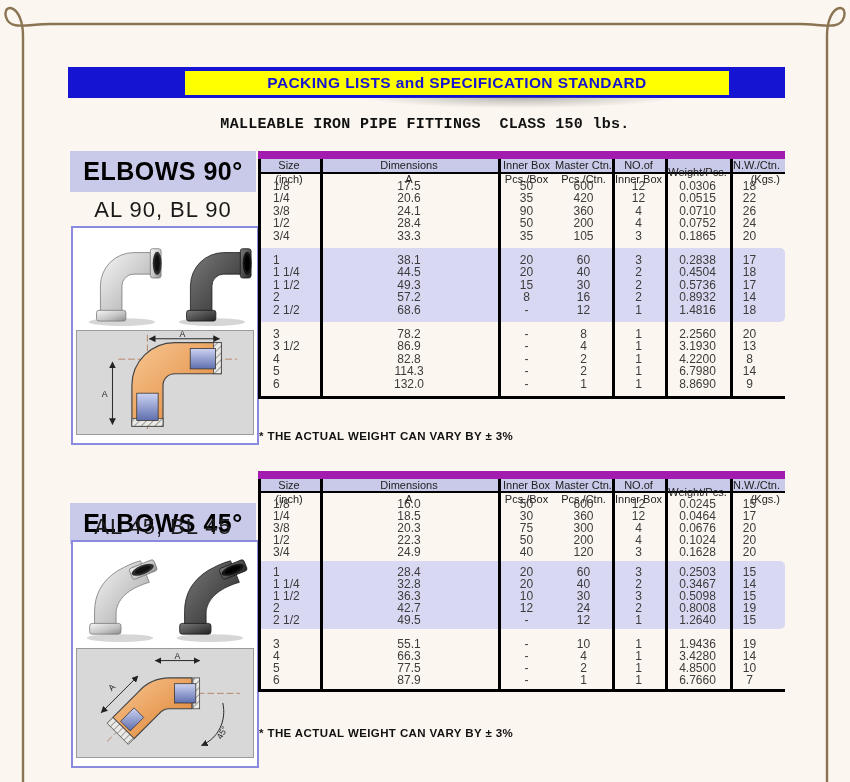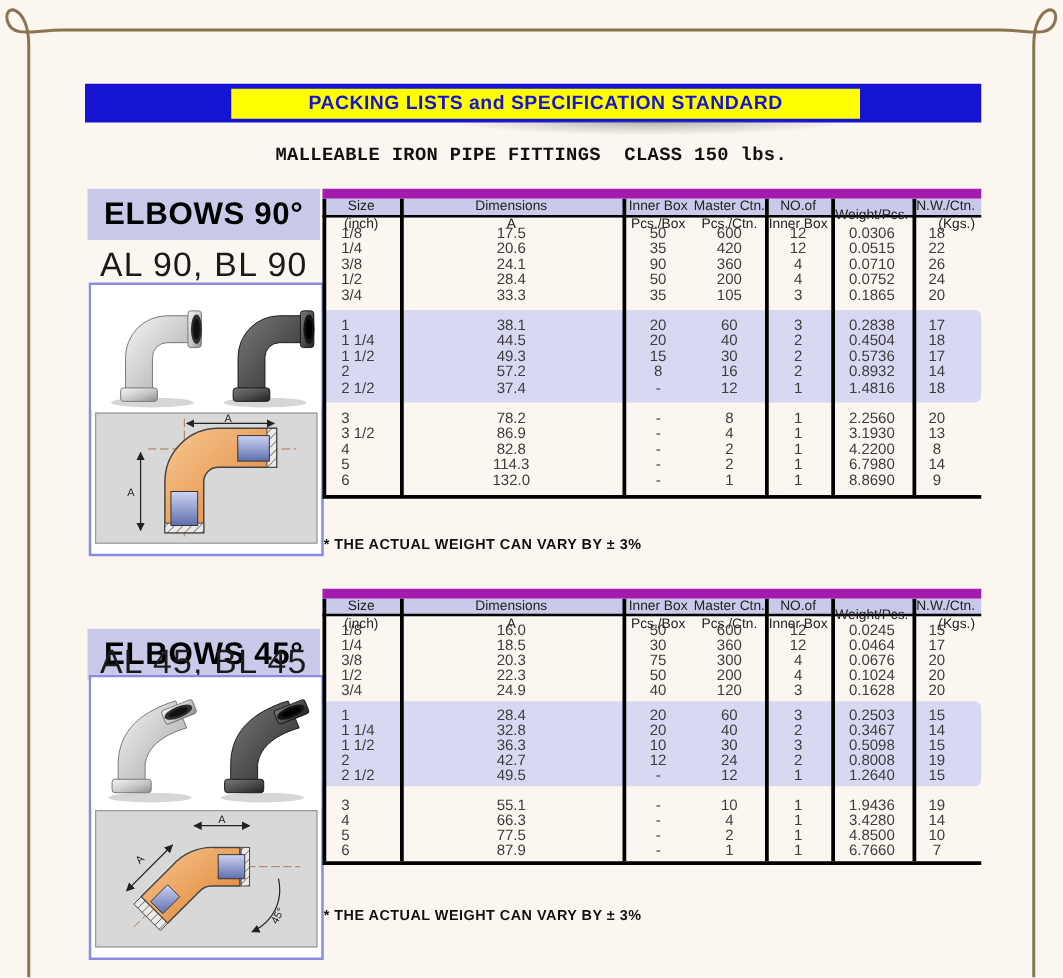--- a/index.html
+++ b/index.html
@@ -2,31 +2,31 @@
 <html><head>
 <meta charset="utf-8">
 <style>
   html,body{margin:0;padding:0;}
   .page{position:relative;width:850px;height:782px;background:#fbf6ef;overflow:hidden;
         font-family:"Liberation Sans",sans-serif;color:#222;}
   .frame{position:absolute;left:0;top:0;pointer-events:none;}
 
   
   .banner{position:absolute;left:68px;top:67px;width:717px;height:31px;background:#1414d2;}
-  .banner-inner{position:absolute;left:117px;top:4px;width:503px;height:24px;background:#ffff00;
+  .banner-inner{position:absolute;left:117px;top:4px;width:544px;height:24px;background:#ffff00;
         color:#1414d2;font-weight:bold;font-size:15.5px;line-height:24px;text-align:center;letter-spacing:.4px;}
   .banner-shadow{position:absolute;left:295px;top:97px;width:450px;height:16px;
         background:radial-gradient(ellipse 50% 100% at 50% 0%,rgba(110,110,110,.5),rgba(110,110,110,0) 70%);}
   .subtitle{position:absolute;left:0;top:116px;width:850px;text-align:center;
         font-weight:bold;font-size:15px;letter-spacing:.3px;color:#111;white-space:pre;font-family:Liberation Mono, monospace;}
 
   
   .sec-label{position:absolute;left:70px;width:186px;height:41px;background:#c9c9e9;
         font-weight:bold;font-size:25px;letter-spacing:.5px;display:flex;align-items:center;justify-content:center;color:#000000;}
-  .model{position:absolute;left:70px;width:186px;text-align:center;font-size:27px;letter-spacing:1px;color:#1a1a1a;}
+  .model{position:absolute;left:70px;width:186px;text-align:center;font-size:22px;letter-spacing:1px;color:#1a1a1a;}
   .panel{position:absolute;left:71px;width:184px;background:#fff;border:2px solid #8a8ade;}
   .photo{display:flex;justify-content:center;align-items:flex-end;background:#fff;}
   .drawing{margin:2px 3px 3px 3px;background:#d8d8d8;border:1px solid #9a9a9a;}
 
   
   .dtable{position:absolute;left:258px;width:527px;border-top:8px solid #a21caf;border-bottom:3px solid #000;}
   .drow,.dhead{display:grid;grid-template-columns:62px 178px 57px 57px 53px 65px 55px;}
   .dhead{background:#c9c9e9;border-bottom:2px solid #000;height:44px;align-items:center;padding:0;}
   .hcell{font-size:11px;line-height:1.25;text-align:center;color:#222;}
   .hcell.c6{text-align:right;padding-right:5px;}
@@ -242,21 +242,21 @@
           <div class="dcell c0">2</div>
           <div class="dcell c1">57.2</div>
           <div class="dcell c2">8</div>
           <div class="dcell c3">16</div>
           <div class="dcell c4">2</div>
           <div class="dcell c5">0.8932</div>
           <div class="dcell c6">14</div>
         </div>
         <div class="drow">
           <div class="dcell c0">2 1/2</div>
-          <div class="dcell c1">37.4</div>
+          <div class="dcell c1">68.6</div>
           <div class="dcell c2">-</div>
           <div class="dcell c3">12</div>
           <div class="dcell c4">1</div>
           <div class="dcell c5">1.4816</div>
           <div class="dcell c6">18</div>
         </div>
       </div>
       <div class="dgroup g2">
         <div class="drow">
           <div class="dcell c0">3</div>

